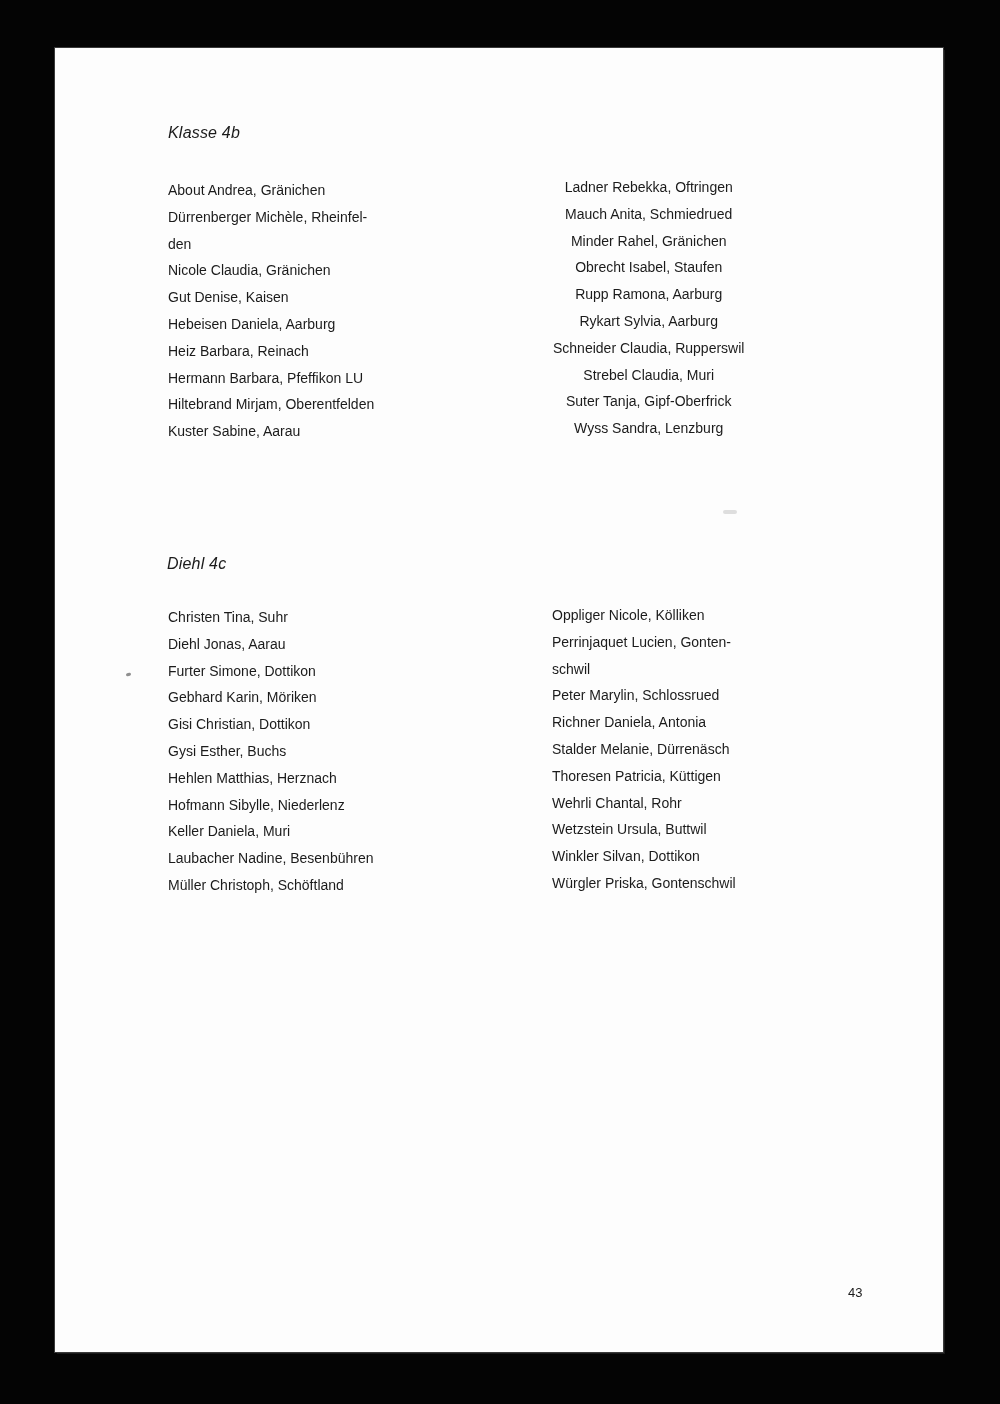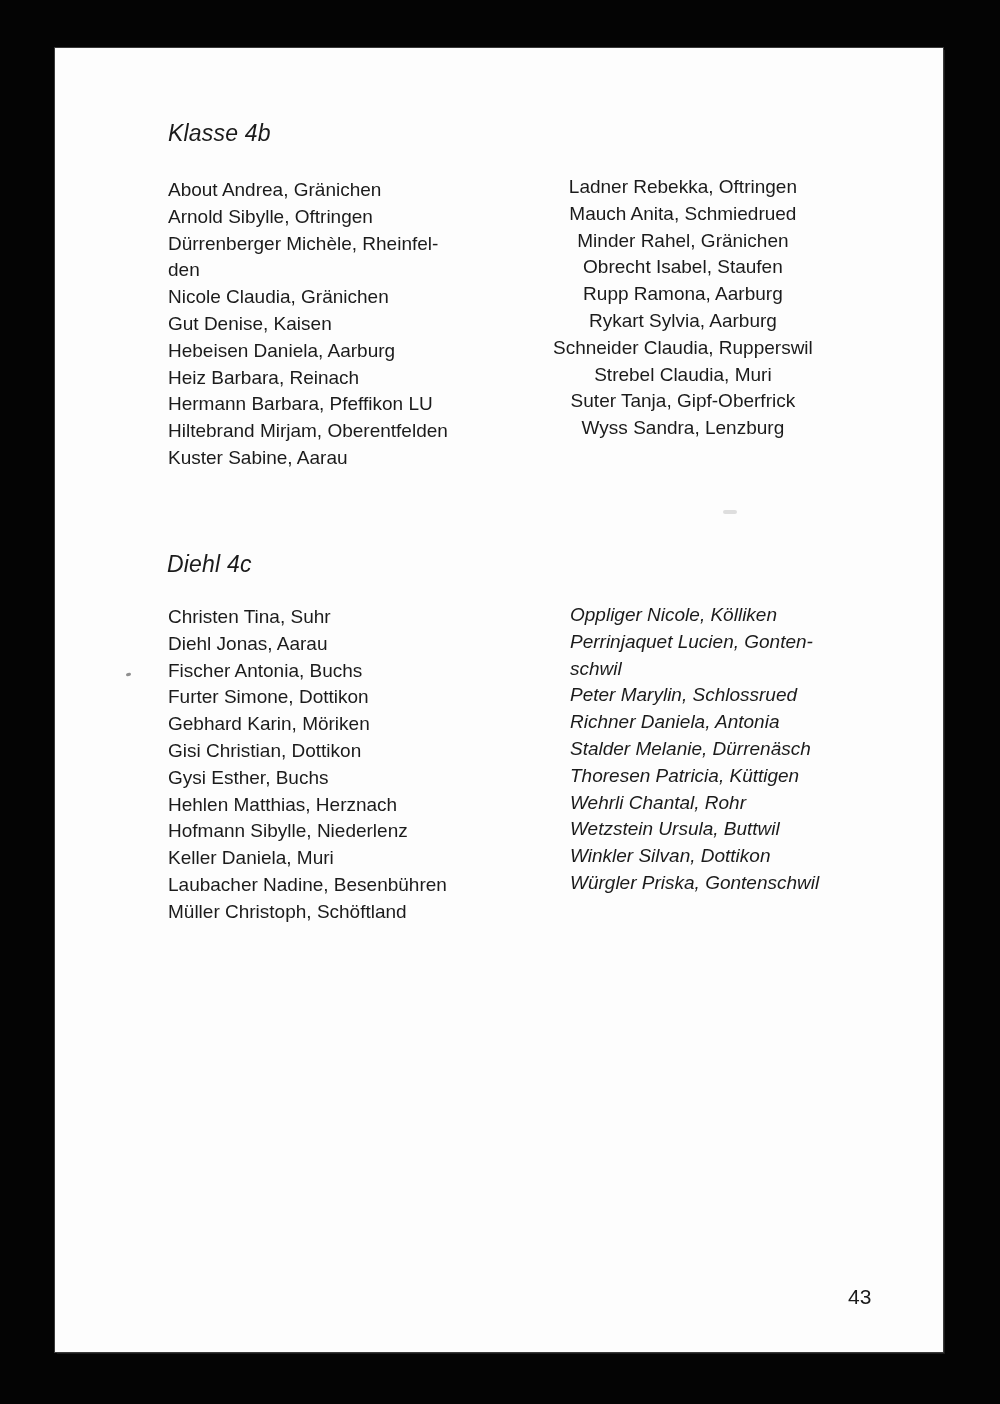--- a/index.html
+++ b/index.html
@@ -22,39 +22,39 @@
     left: 55px;
     top: 48px;
     width: 888px;
     height: 1304px;
     background: #fdfdfd;
     box-shadow: 0 0 0 1px #3a3a3a, 2px 2px 0 0 #1a1a1a;
   }
   .section-heading {
     position: absolute;
     font-style: italic;
-    font-size: 23px;
+    font-size: 16px;
     line-height: 22px;
     color: #1b1b1b;
     letter-spacing: 0.2px;
     white-space: nowrap;
   }
   .name-column {
     position: absolute;
-    font-size: 19px;
+    font-size: 14px;
     color: #1b1b1b;
     white-space: nowrap;
   }
   .name-column .line {
     height: 26.8px;
     line-height: 26.8px;
   }
   .page-number {
     position: absolute;
-    font-size: 21px;
+    font-size: 13px;
     color: #1b1b1b;
   }
   .artifact-1 {
     position: absolute;
     left: 71px;
     top: 625px;
     width: 5px;
     height: 3px;
     background: #8f8f8f;
     border-radius: 2px;
@@ -68,34 +68,33 @@
     height: 4px;
     background: #dedede;
     border-radius: 2px;
   }
   
   #h-4b   { left: 113px; top: 74px;  }
   #col-4b-left  { left: 113px; top: 129px; }
   #col-4b-right { left: 498px; top: 126px; text-align: center; }
   #h-4c   { left: 112px; top: 505px; }
   #col-4c-left  { left: 113px; top: 556px; }
-  #col-4c-right { left: 515px; top: 554px; font-style: italic; }
+  #col-4c-right { left: 497px; top: 554px; }
   #pagenum { left: 793px; top: 1237px; }
 </style>
 </head>
 <body>
 
 <div class="canvas">
   <div class="scan-page">
 
     <div class="section-heading" id="h-4b">Klasse 4b</div>
 
     <div class="name-column" id="col-4b-left">
         <div class="line">About Andrea, Gränichen</div>
-        <div class="line">Arnold Sibylle, Oftringen</div>
         <div class="line">Dürrenberger Michèle, Rheinfel-</div>
         <div class="line">den</div>
         <div class="line">Nicole Claudia, Gränichen</div>
         <div class="line">Gut Denise, Kaisen</div>
         <div class="line">Hebeisen Daniela, Aarburg</div>
         <div class="line">Heiz Barbara, Reinach</div>
         <div class="line">Hermann Barbara, Pfeffikon LU</div>
         <div class="line">Hiltebrand Mirjam, Oberentfelden</div>
         <div class="line">Kuster Sabine, Aarau</div>
       </div>
@@ -111,21 +110,20 @@
         <div class="line">Strebel Claudia, Muri</div>
         <div class="line">Suter Tanja, Gipf-Oberfrick</div>
         <div class="line">Wyss Sandra, Lenzburg</div>
       </div>
 
     <div class="section-heading" id="h-4c">Diehl 4c</div>
 
     <div class="name-column" id="col-4c-left">
         <div class="line">Christen Tina, Suhr</div>
         <div class="line">Diehl Jonas, Aarau</div>
-        <div class="line">Fischer Antonia, Buchs</div>
         <div class="line">Furter Simone, Dottikon</div>
         <div class="line">Gebhard Karin, Möriken</div>
         <div class="line">Gisi Christian, Dottikon</div>
         <div class="line">Gysi Esther, Buchs</div>
         <div class="line">Hehlen Matthias, Herznach</div>
         <div class="line">Hofmann Sibylle, Niederlenz</div>
         <div class="line">Keller Daniela, Muri</div>
         <div class="line">Laubacher Nadine, Besenbühren</div>
         <div class="line">Müller Christoph, Schöftland</div>
       </div>

